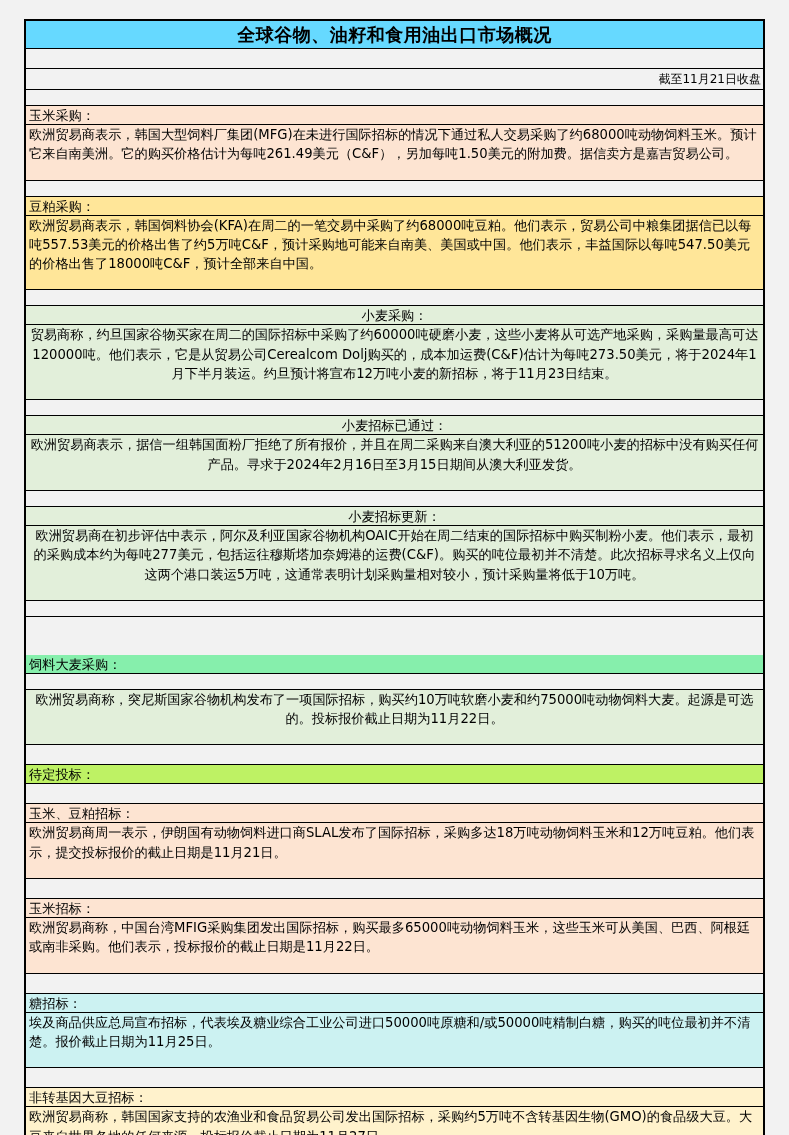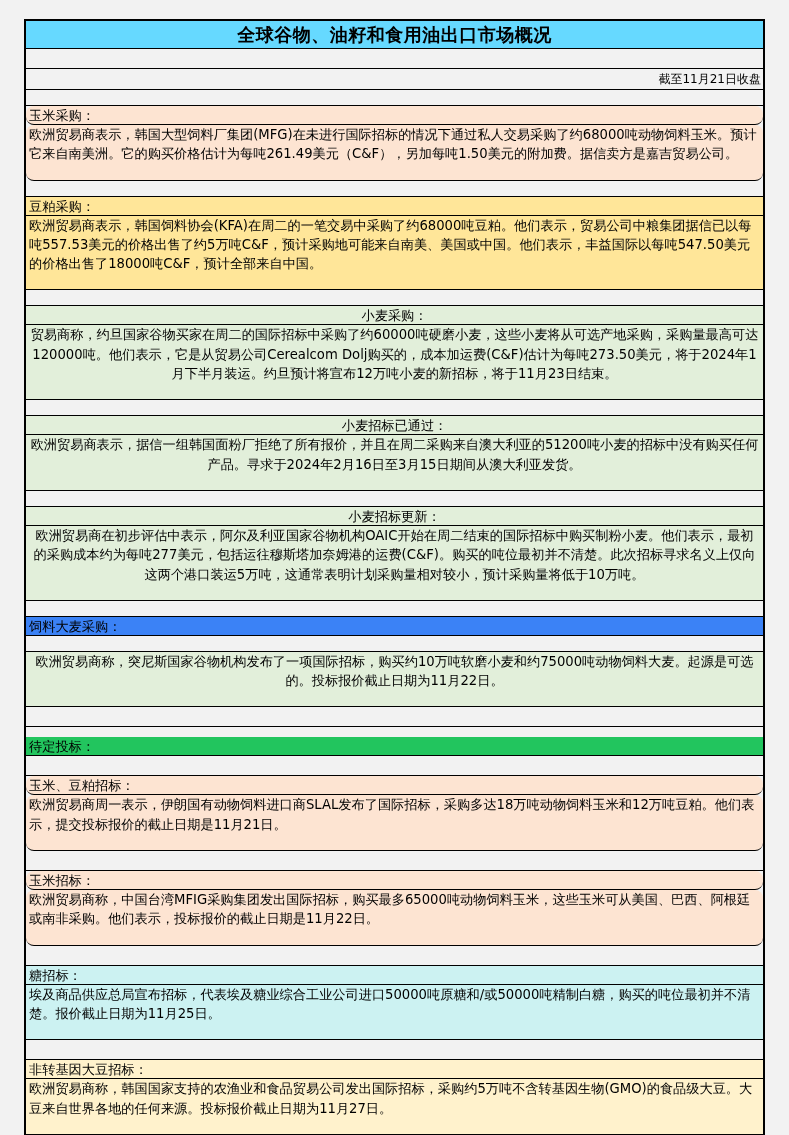--- a/index.html
+++ b/index.html
@@ -45,27 +45,27 @@
   .date {
     height: 21px;
     text-align: right;
     font-size: 12px;
     line-height: 21px;
     padding-right: 2px;
   }
   .hdr { height: 19px; line-height: 19px; }
   .body { line-height: 19.3px; padding-top: 0px; padding-bottom: 16px; }
 
-  .c-peach { background: #fde4d2; border-radius: 8px; }
+  .c-peach { background: #fde4d2; }
   .c-yellow { background: #ffe699; }
   .c-green { background: #e2efda; text-align: center; }
-  .c-green2 { background: #3b82f6; }
+  .c-green2 { background: #86efac; margin-top: 38px; }
   .c-cyan { background: #ccf2f2; }
   .c-cream { background: #fff2cc; }
-  .c-blue { background: #22c55e; margin-top: 10px; }
+  .c-blue { background: #bef264; }
 </style>
 </head>
 <body>
 
 <div class="sheet">
   <div class="row title">全球谷物、油籽和食用油出口市场概况</div>
   <div class="row empty"></div>
   <div class="row date">截至11月21日收盘</div>
   <div class="row empty s"></div>
 

